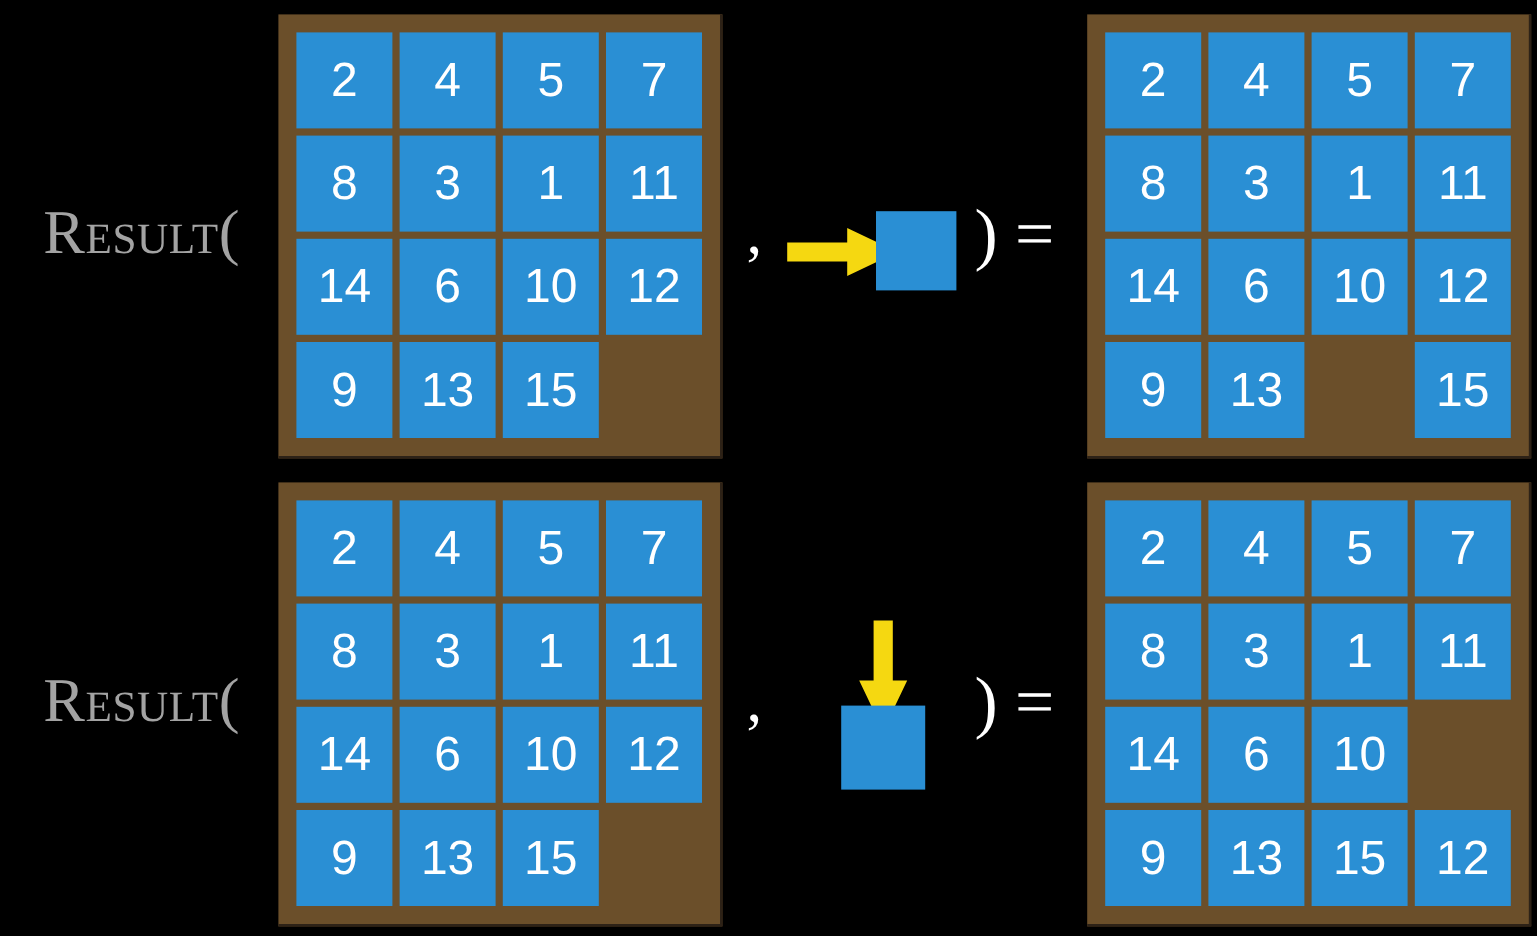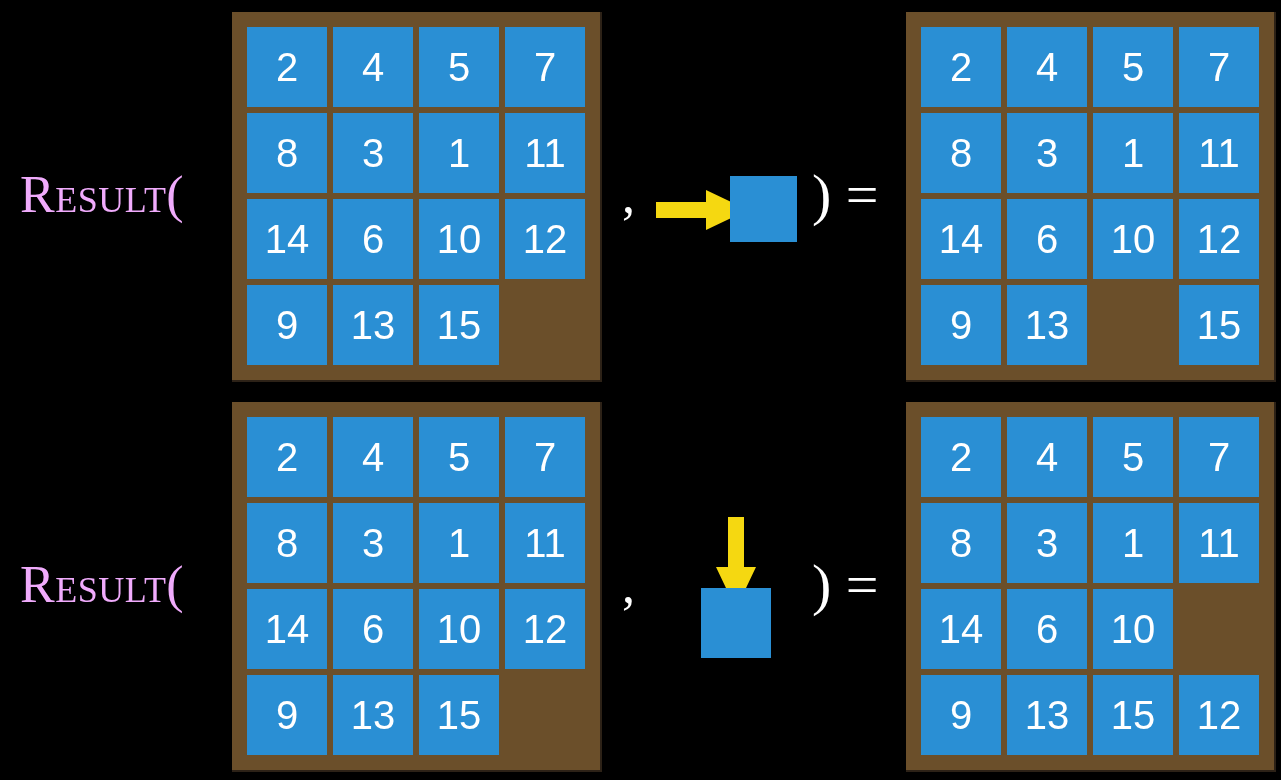--- a/index.html
+++ b/index.html
@@ -26,24 +26,24 @@
     left: 0;
     width: 1281px;
     height: 390px;
   }
   .eq-row.row-1 { top: 0px; }
   .eq-row.row-2 { top: 390px; }
 
   
   .result-label {
     position: absolute;
-    left: 20px;
+    left: 36px;
     top: 50%;
     transform: translateY(-50%);
-    color: #f0abfc;
+    color: #a3a3a3;
     font-family: "Liberation Serif", serif;
     font-size: 52px;
     line-height: 1;
     font-variant: small-caps;
     letter-spacing: 0.5px;
     white-space: nowrap;
   }
 
   
   .comma {

